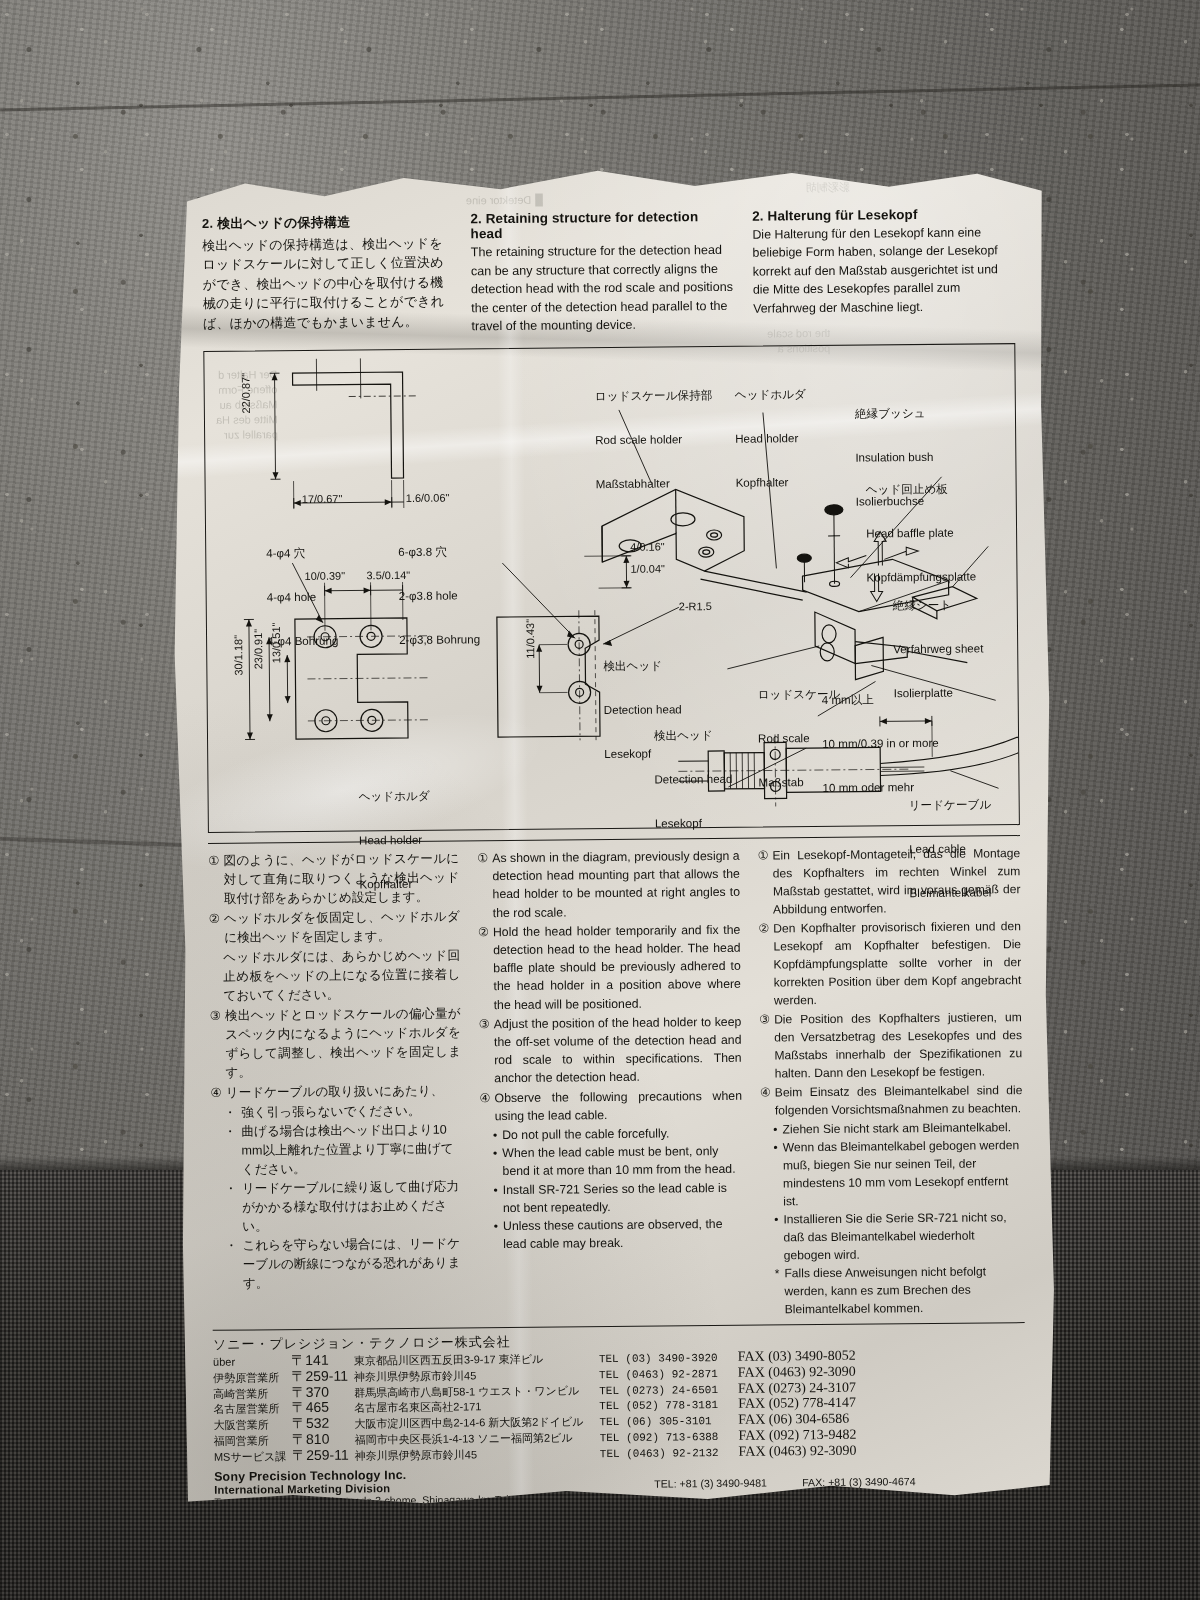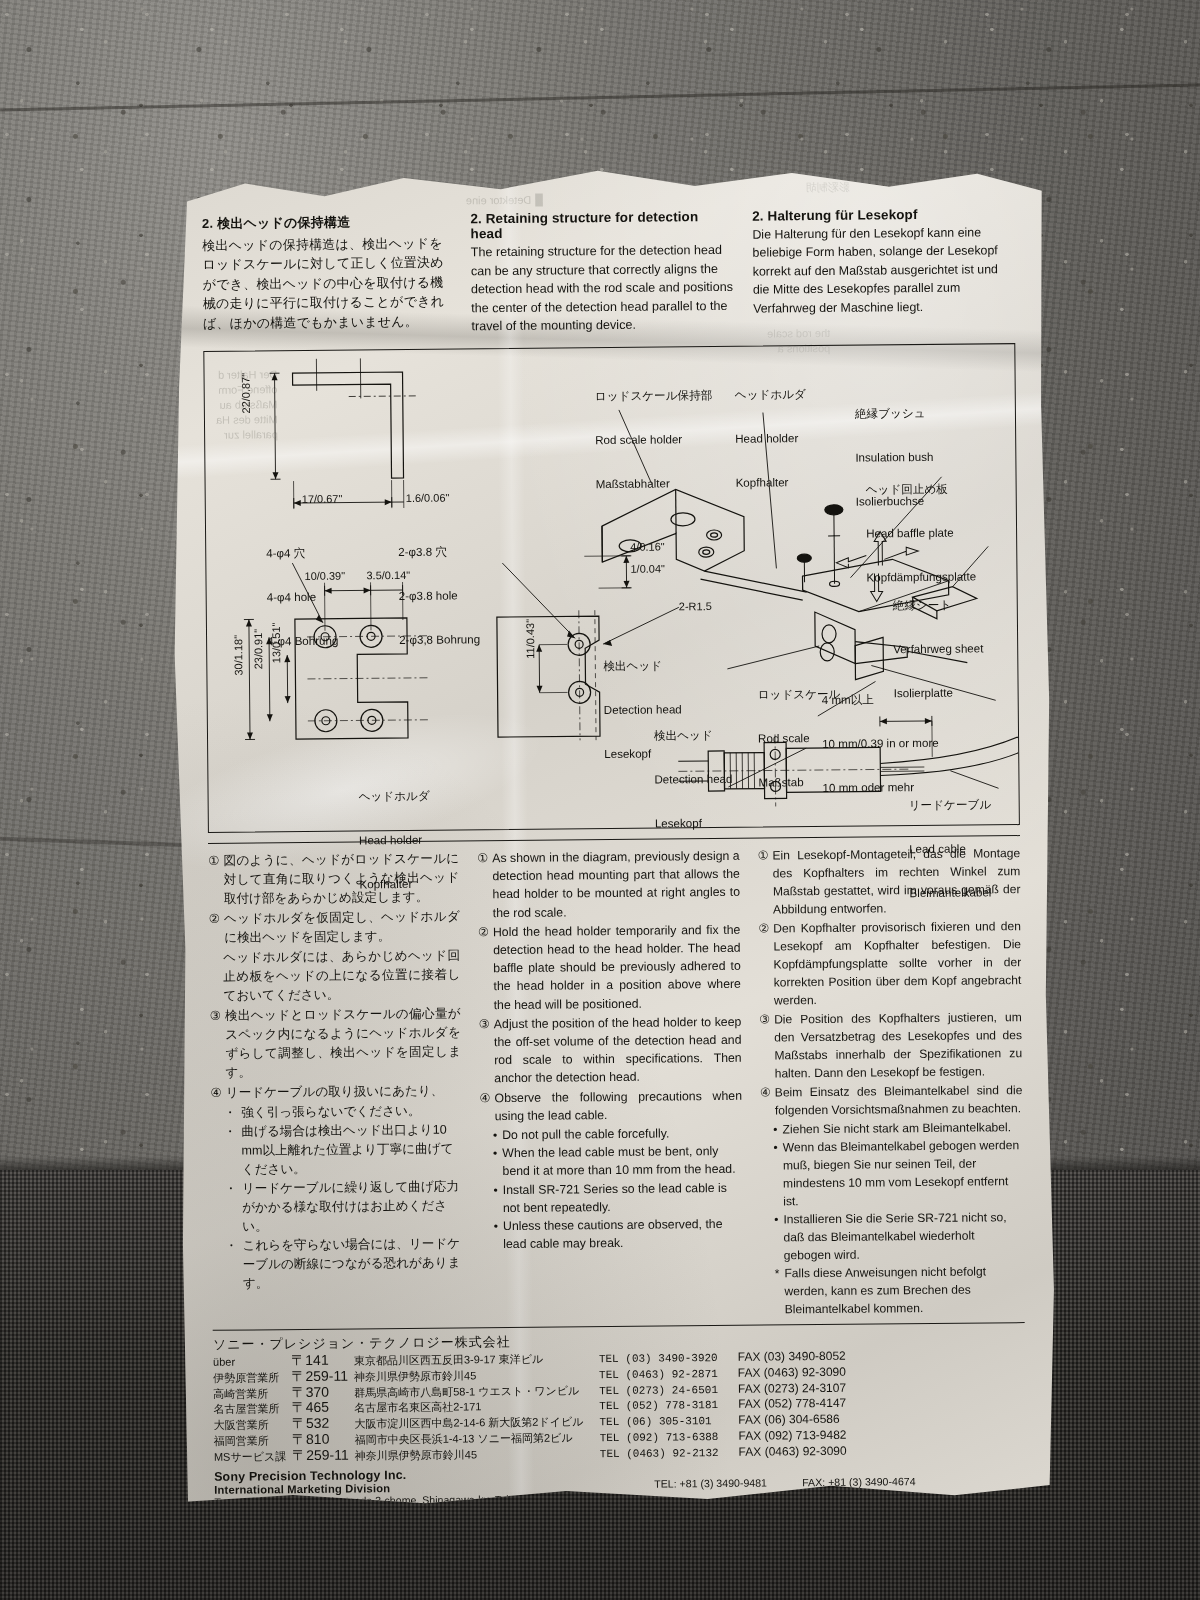--- a/index.html
+++ b/index.html
@@ -110,21 +110,21 @@
 
   
   .footer{margin-top:6px;}
   .f-hr{border:0;border-top:1.3px solid #1a1916;margin:0 0 5px 0;}
   .f-jp-title{font-size:13px;letter-spacing:1px;margin-bottom:1px;}
   .jp-addr{font-size:11px;line-height:13.8px;}
   .jp-addr table{border-collapse:collapse;}
   .jp-addr td{padding:0 6px 0 0;white-space:nowrap;vertical-align:baseline;}
   .jp-addr td.zip{font-size:14px;}
   .tel-col{font-size:11px;font-family:Liberation Mono, monospace;padding-left:10px !important;}
-  .fax-col{font-size:12px;font-family:Liberation Sans, sans-serif;padding-left:14px !important;}
+  .fax-col{font-size:14px;font-family:Liberation Serif, serif;padding-left:14px !important;}
   .intl{margin-top:4px;position:relative;}
   .intl-row{display:flex;align-items:flex-start;}
   .intl-left{width:440px;}
   .co{font-size:12.4px;font-weight:bold;letter-spacing:.2px;}
   .co.sm{font-size:11.2px;}
   .ad{font-size:10.6px;line-height:13px;}
   .intl-tel{width:148px;font-size:10.6px;padding-top:12px;}
   .intl-fax{width:150px;font-size:10.6px;padding-top:12px;}
   .printed{
     position:absolute;right:4px;bottom:0;text-align:right;
@@ -337,21 +337,21 @@
         <div class="lbl dim" style="left:62px;top:312px;transform:rotate(-90deg);transform-origin:left top;">13/0.51"</div>
         <div class="lbl dim" style="left:316px;top:310px;transform:rotate(-90deg);transform-origin:left top;">11/0.43"</div>
         <div class="lbl dim" style="left:472px;top:252px;">2-R1.5</div>
 
         <div class="lbl" style="left:60px;top:166px;">
           <div>4-φ4 穴</div>
           <div>4-φ4 hole</div>
           <div>4-φ4 Bohrung</div>
         </div>
         <div class="lbl" style="left:192px;top:166px;">
-          <div>2-φ3.8 穴</div>
+          <div>6-φ3.8 穴</div>
           <div>2-φ3.8 hole</div>
           <div>2-φ3,8 Bohrung</div>
         </div>
 
         <div class="lbl" style="left:390px;top:12px;">
           <div>ロッドスケール保持部</div>
           <div>Rod scale holder</div>
           <div>Maßstabhalter</div>
         </div>
         <div class="lbl" style="left:530px;top:12px;">

